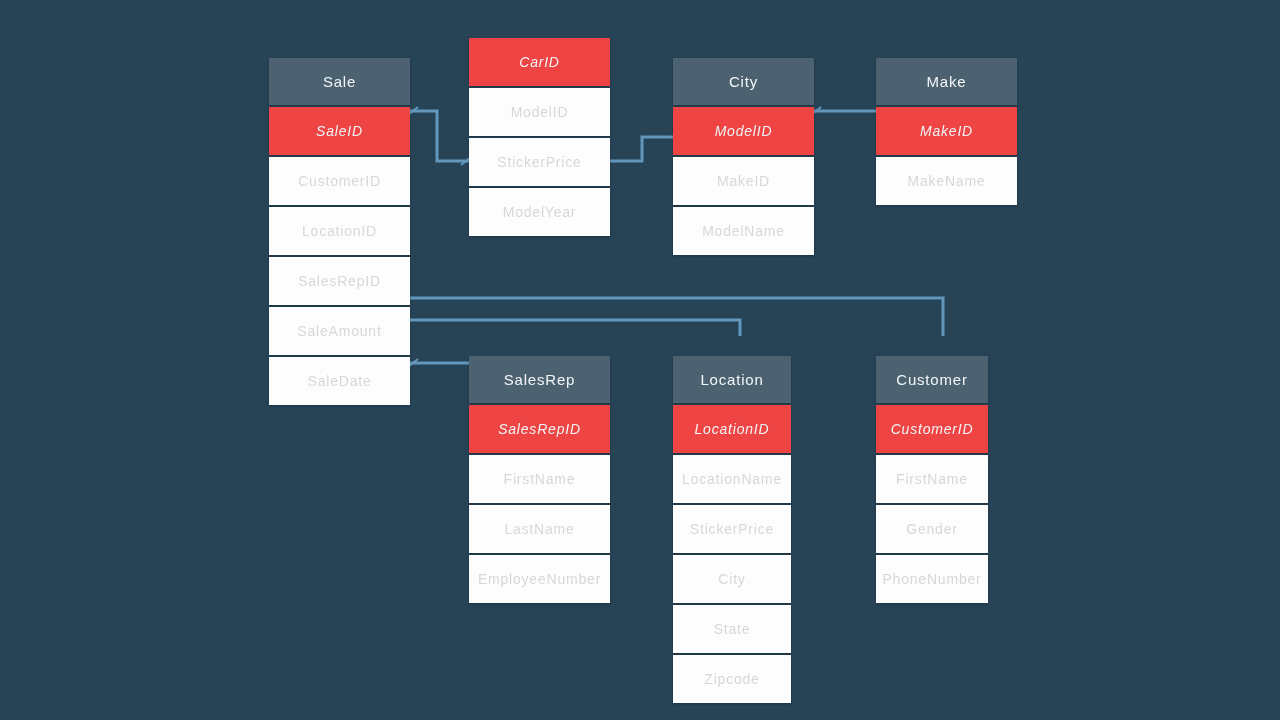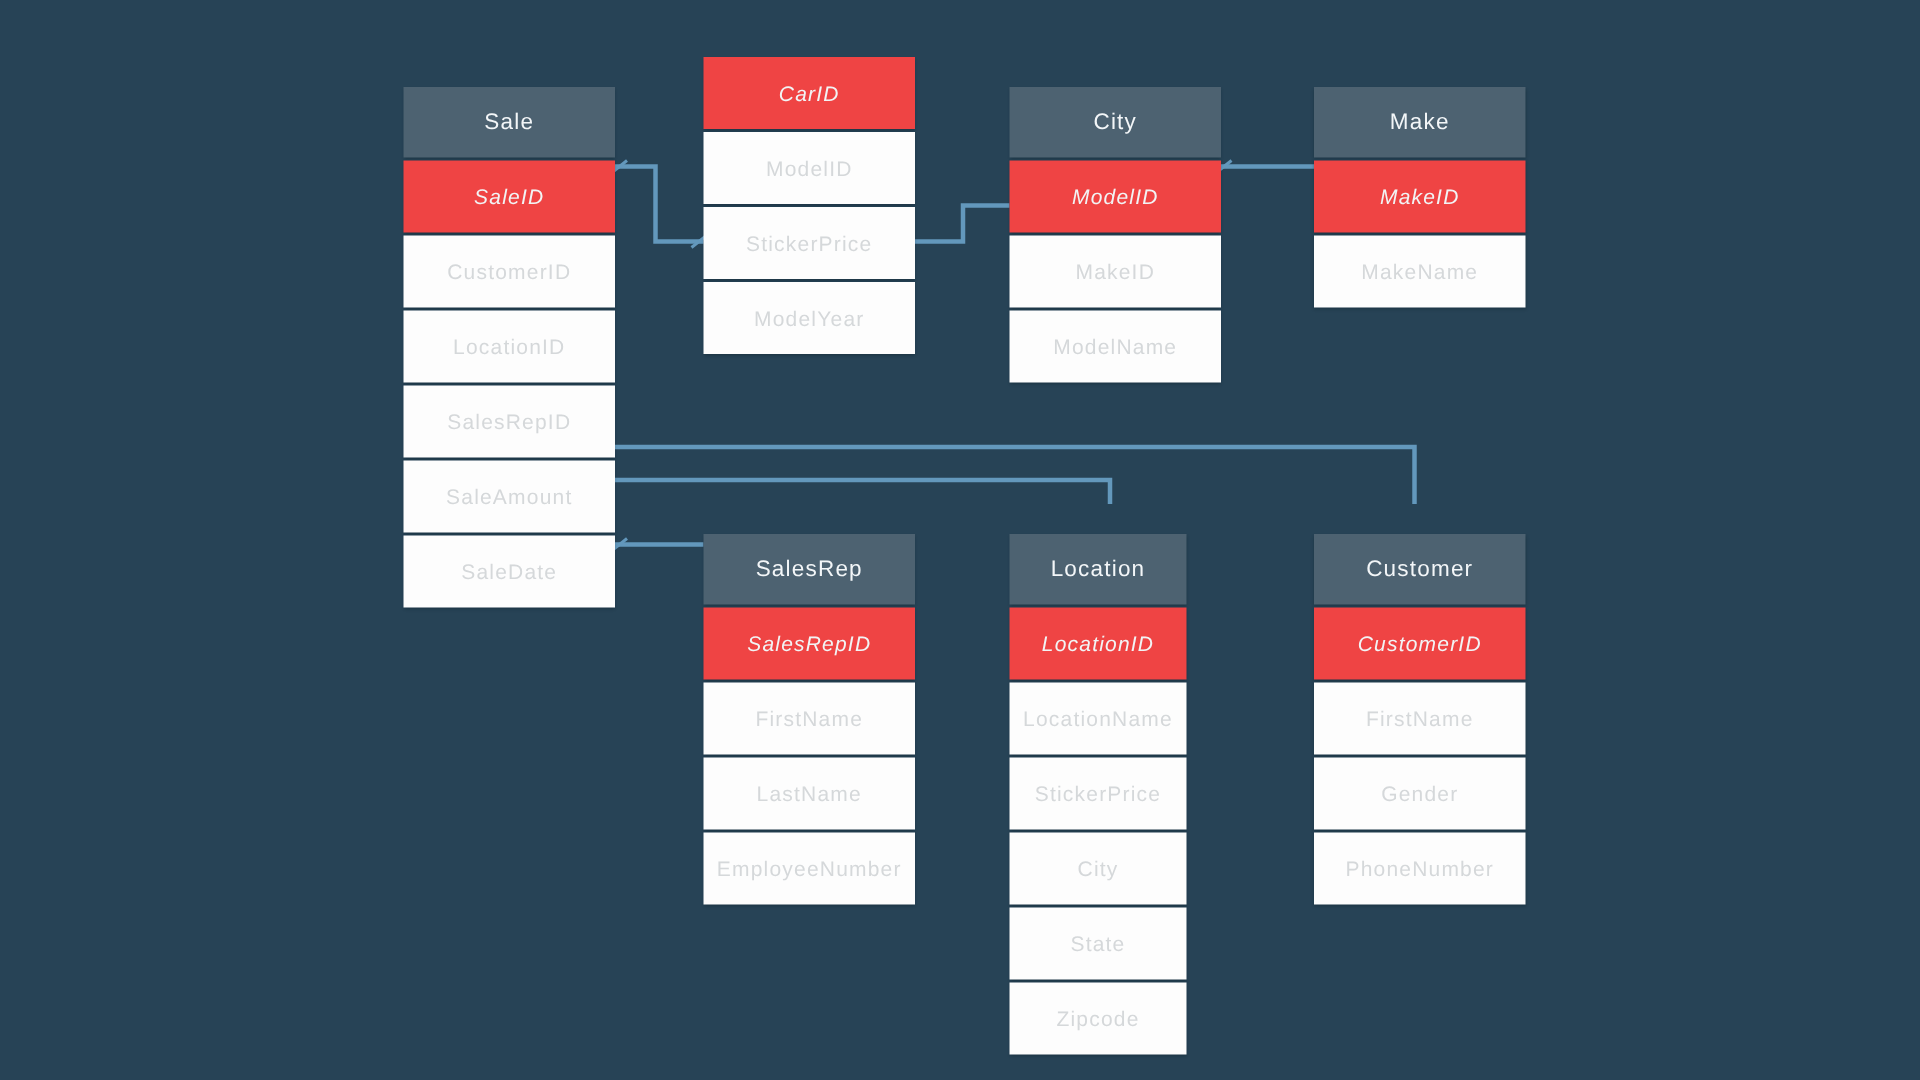--- a/index.html
+++ b/index.html
@@ -111,21 +111,21 @@
       </div>
       <div class="er-table" style="left: 673px; top: 336px; width: 118px;">
         <div class="er-header">Location</div>
         <div class="er-row pk">LocationID</div>
         <div class="er-row plain">LocationName</div>
         <div class="er-row plain">StickerPrice</div>
         <div class="er-row plain">City</div>
         <div class="er-row plain">State</div>
         <div class="er-row plain">Zipcode</div>
       </div>
-      <div class="er-table" style="left: 876px; top: 336px; width: 141px;">
+      <div class="er-table" style="left: 876px; top: 336px; width: 112px;">
         <div class="er-header">Customer</div>
         <div class="er-row pk">CustomerID</div>
         <div class="er-row plain">FirstName</div>
         <div class="er-row plain">Gender</div>
         <div class="er-row plain">PhoneNumber</div>
       </div>
     </div>
 </div>
 
 </body></html>

